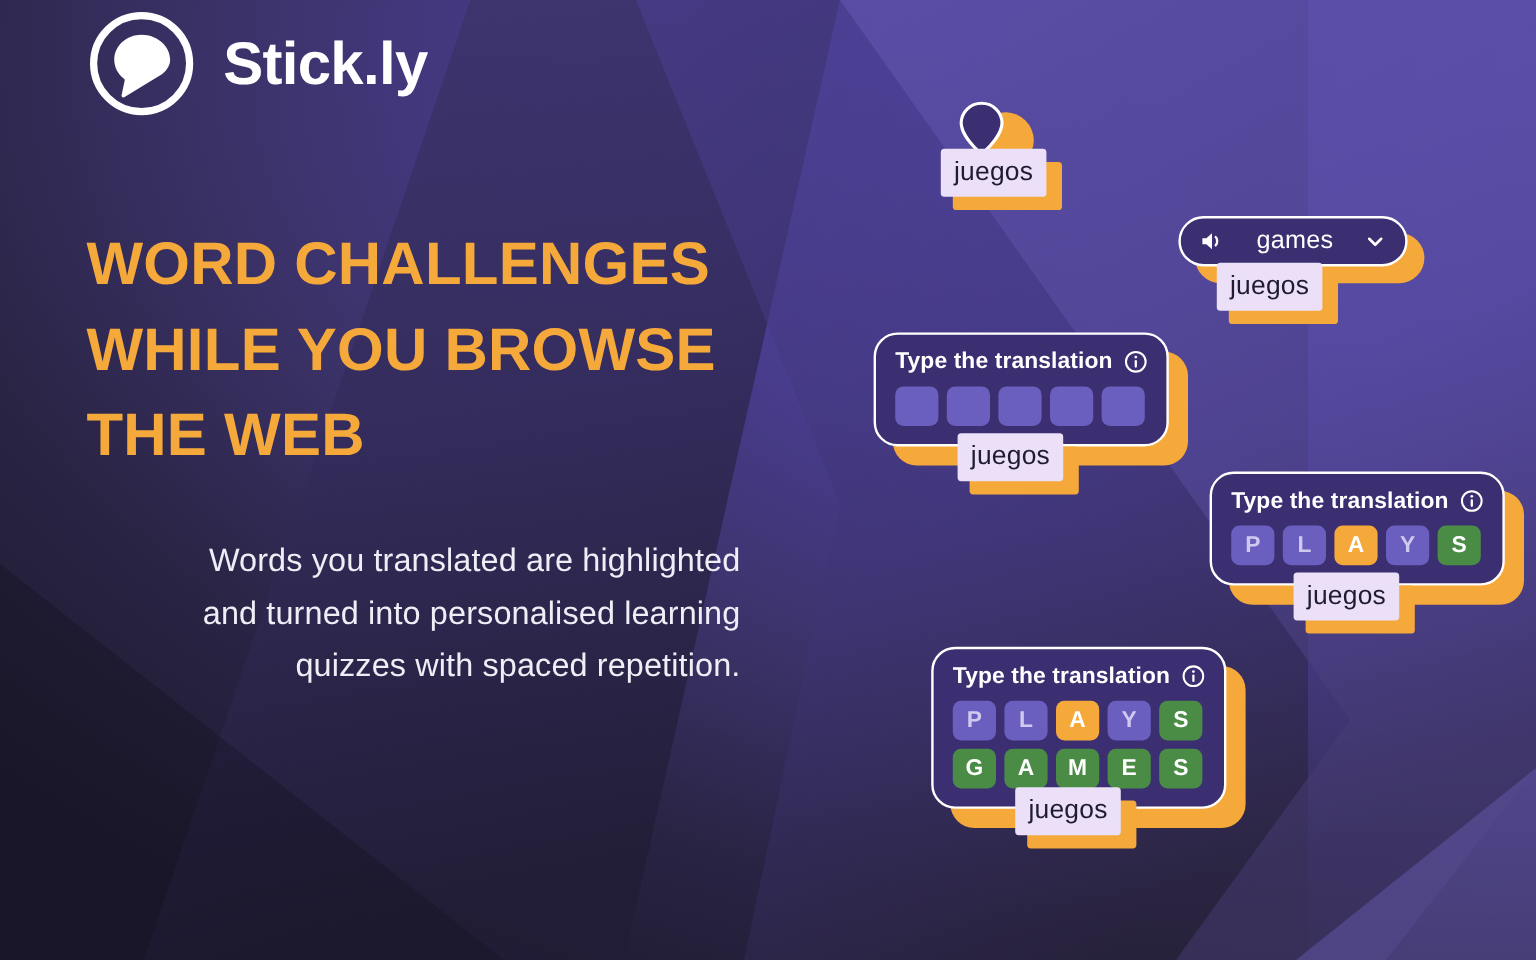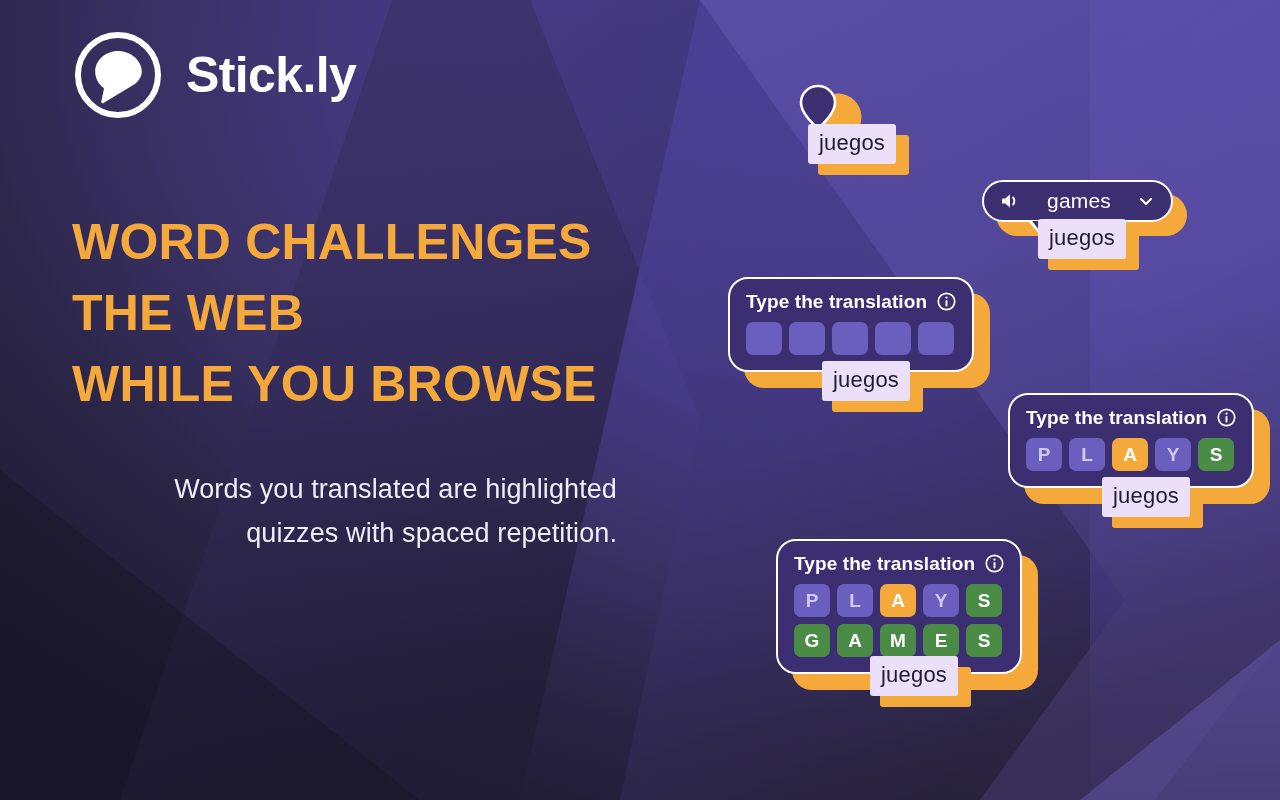--- a/index.html
+++ b/index.html
@@ -43,21 +43,21 @@
     font-size:27px; font-weight:400; color:#EFEDF6;
     line-height:1.62; letter-spacing:0.1px; max-width:545px;
   }
   .subcopy .sc-line{ display:block;text-align:right; }
 
   
   .stage{ position:absolute; inset:0; z-index:6; }
   .w{ position:absolute; }
 
   
-  .chip{ position:relative; display:inline-block; z-index:3;margin-left:24px; }
+  .chip{ position:relative; display:inline-block; z-index:3; }
   .chip-plate{
     position:absolute; left:10px; top:11px; right:-13px; bottom:-11px;
     background:#F6A93B; border-radius:3px; z-index:0;
   }
   .chip-body{
     position:relative; z-index:1;
     background:#EBE0F7; color:#1F1B32;
     font-size:22px; line-height:1; letter-spacing:0.2px;
     padding:8px 11px 10px 11px; border-radius:3px;
     white-space:nowrap;
@@ -194,26 +194,27 @@
   <div class="brand">
     <svg class="brand-mark" viewBox="0 0 92 92">
       <circle cx="46" cy="46" r="40" fill="none" stroke="#FFFFFF" stroke-width="6"></circle>
       <path d="M46 22c-12.6 0-22.8 9.3-22.8 20.8 0 6.4 3.2 12.1 8.2 15.9 0.4 0.3 0.6 0.8 0.5 1.3l-2.6 12.4c-0.3 1.3 1.1 2.3 2.2 1.6l31.4-19.1c5-3.8 6.9-8.4 6.9-12.1C69.8 31.3 58.6 22 46 22z" fill="#FFFFFF"></path>
     </svg>
     <div class="brand-name">Stick.ly</div>
   </div>
 
   <h1 class="headline">
     <span class="hl-line">WORD CHALLENGES</span>
+    <span class="hl-line">WHILE YOU BROWSE</span>
     <span class="hl-line">THE WEB</span>
-    <span class="hl-line">WHILE YOU BROWSE</span>
   </h1>
 
   <p class="subcopy">
     <span class="sc-line">Words you translated are highlighted</span>
+    <span class="sc-line">and turned into personalised learning</span>
     <span class="sc-line">quizzes with spaced repetition.</span>
   </p>
 </div>
 
 <div class="stage">
 
   <div class="w" id="g-pin">
     <div class="pin-wrap">
       <div class="pin-shadow"></div>
       <svg class="pin-main" viewBox="0 0 40 44">

